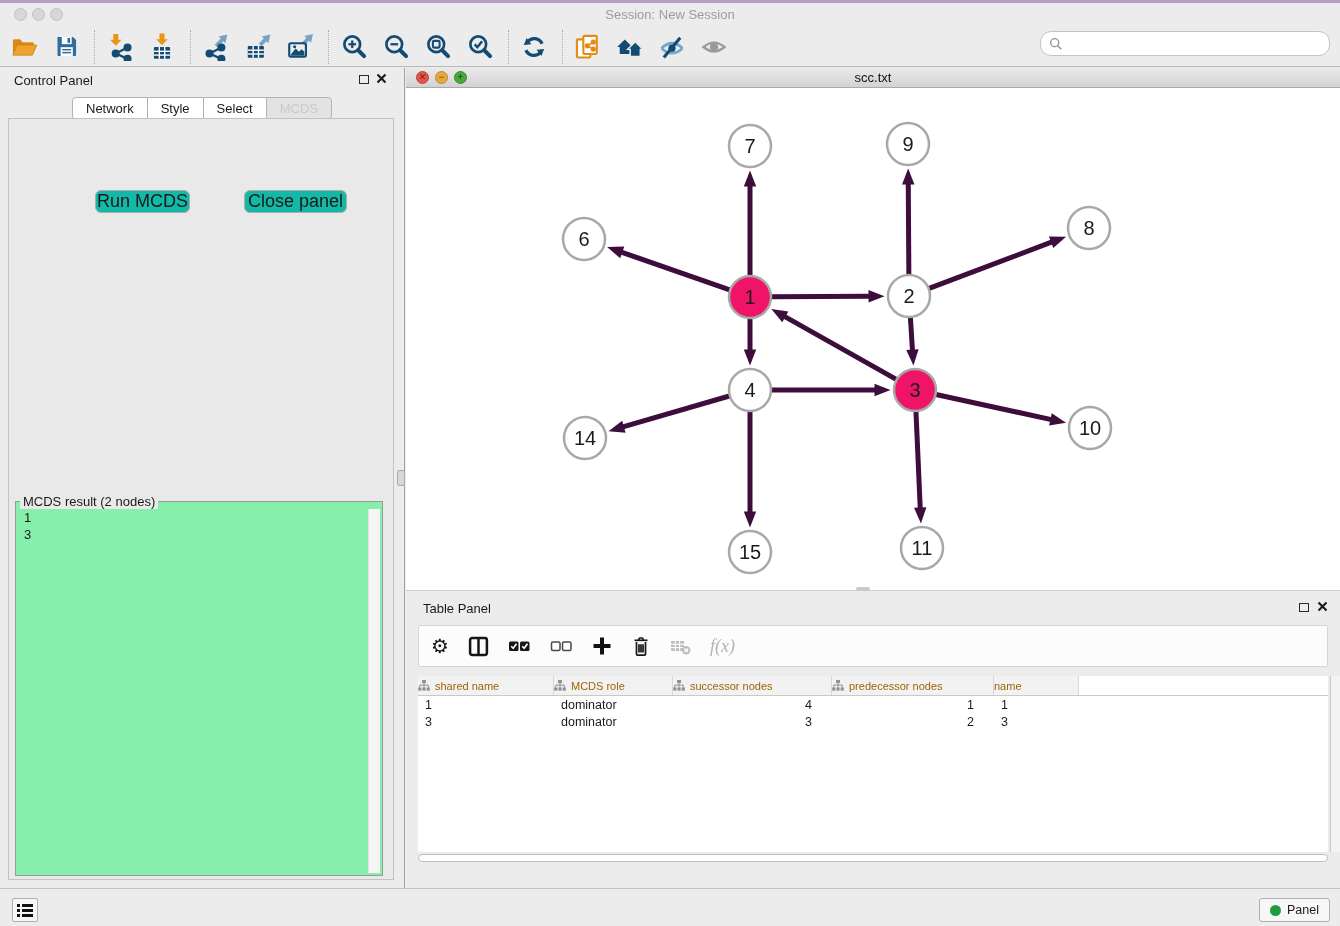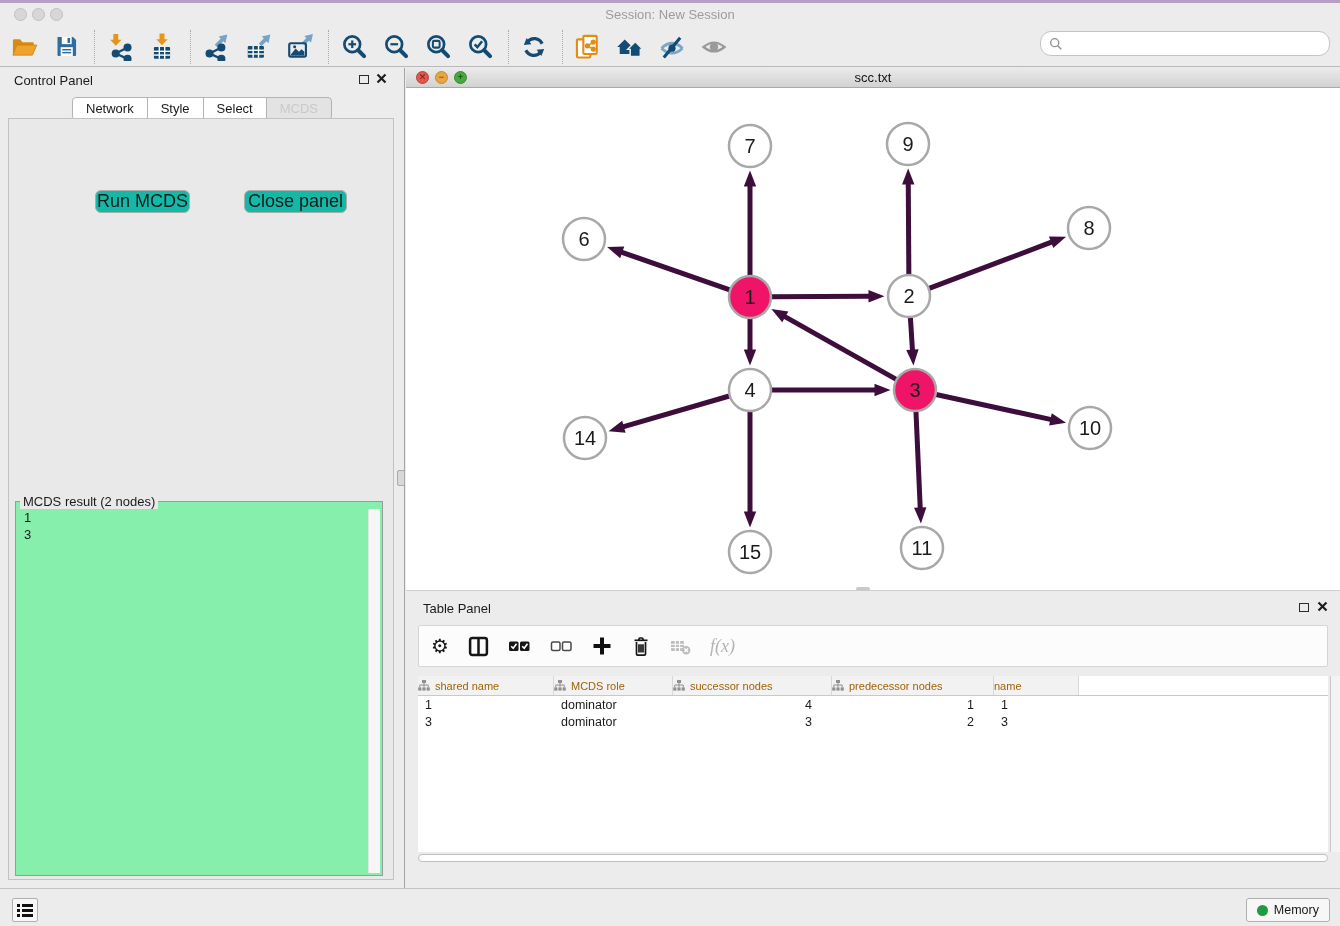--- a/index.html
+++ b/index.html
@@ -529,17 +529,17 @@
             <rect x="5" y="1" width="11" height="3"></rect>
           <rect x="0" y="6" width="3" height="3"></rect>
             <rect x="5" y="6" width="11" height="3"></rect>
           <rect x="0" y="11" width="3" height="3"></rect>
             <rect x="5" y="11" width="11" height="3"></rect>
         </g>
       </svg>
     </div>
     <div id="memory-btn">
       <span class="mem-dot"></span>
-      <span>Memory</span>
+      <span>Panel</span>
     </div>
   </div>
 
 </div>
 
 </body></html>

